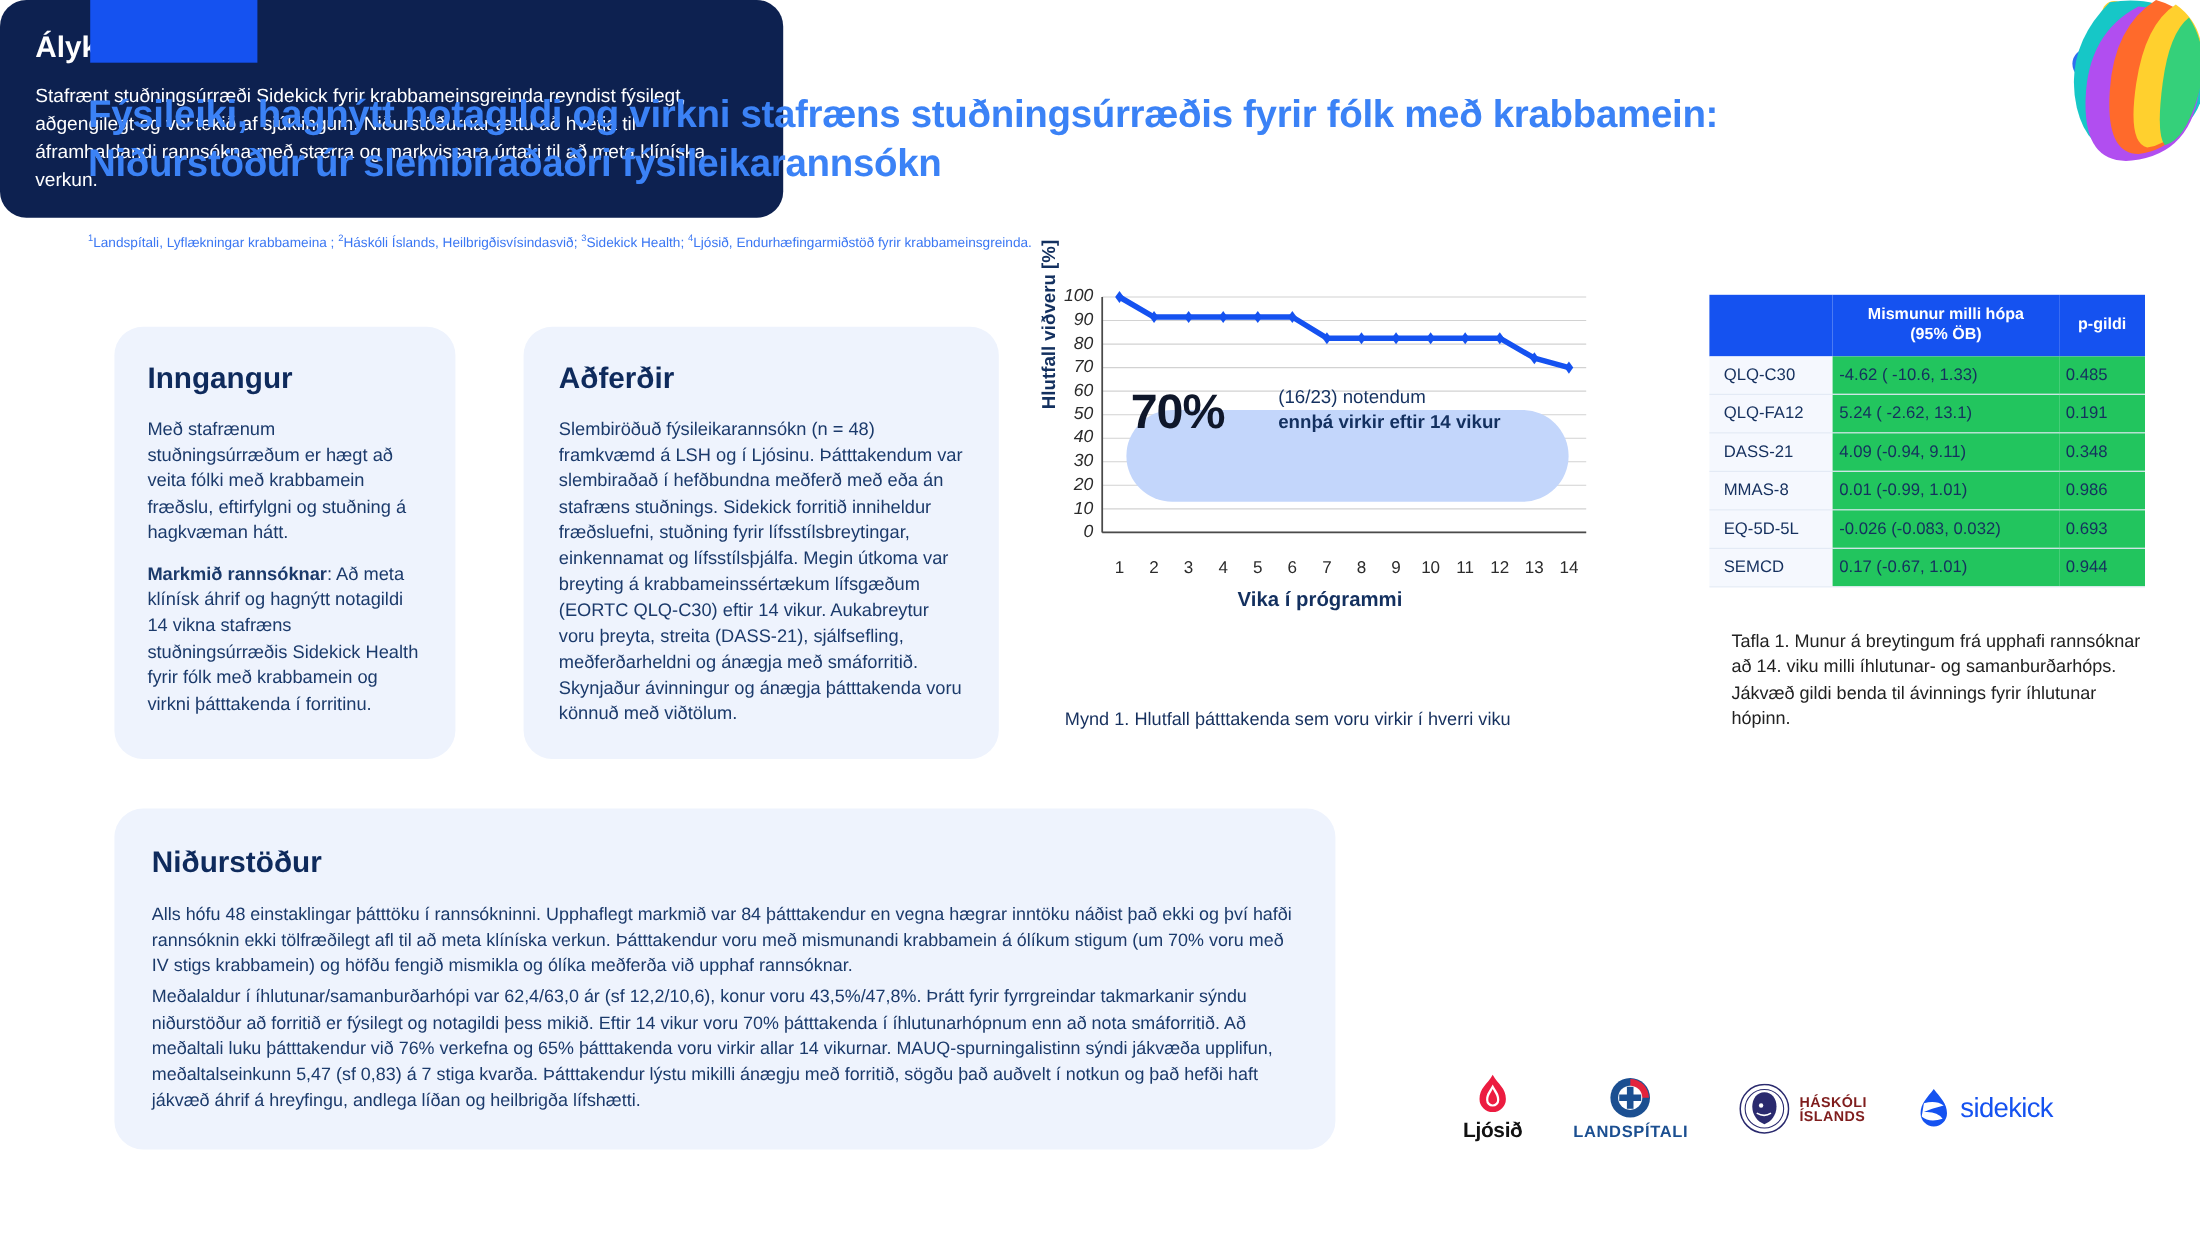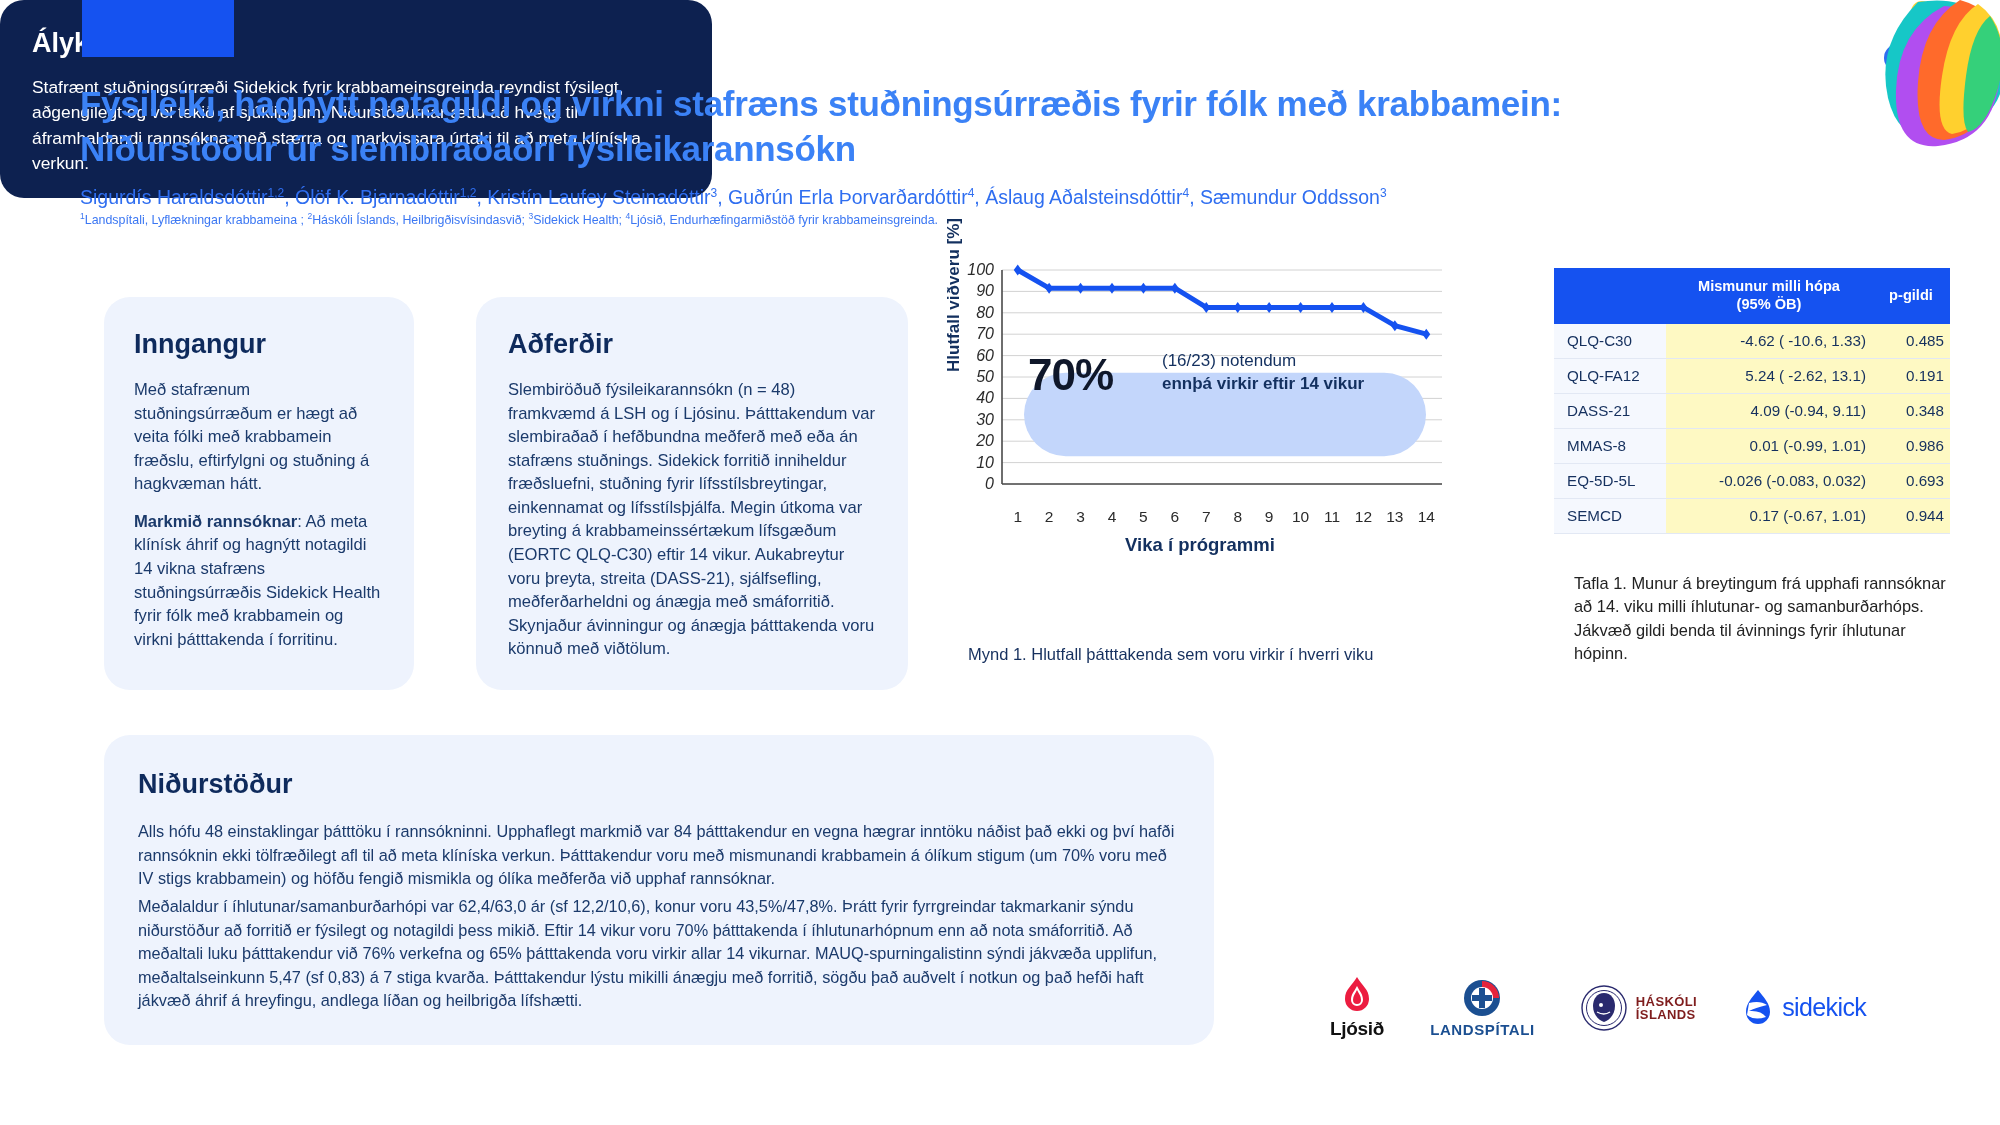--- a/index.html
+++ b/index.html
@@ -105,21 +105,21 @@
   #table-wrap { position: absolute; left: 1554px; top: 268px; width: 396px; }
   table { border-collapse: collapse; width: 100%; }
   thead th {
     background: #1552f0; color: #fff; font-size: 14.6px; font-weight: bold;
     padding: 10px 4px; line-height: 1.22; text-align: center;
   }
   thead th.blank { width: 112px; }
   thead th.pv { width: 78px; }
   tbody td {
     font-size: 15.2px; color: #15305e; padding: 8.5px 6px;
-    border-bottom: 1px solid #e2e8f4; text-align: right; background: #fef9c3;
+    border-bottom: 1px solid #e2e8f4; text-align: left; background: #22c55e;
   }
   tbody td.rowhead {
     font-weight: normal; text-align: left; padding-left: 13px; background: #f5f8fe;
   }
   #table-caption {
     position: absolute; left: 1574px; top: 572px; width: 380px;
     font-size: 16.4px; line-height: 1.42; color: #222;
   }
 
   
@@ -152,21 +152,20 @@
       <path d="M318 4 q34 24 20 76 q-14 50 -46 54 q-18 -4 -10 -58 q8 -54 36 -72 z" fill="#ffd02e"></path>
       <path d="M330 16 q20 30 8 72 q-12 40 -30 44 q-8 -10 -2 -56 q6 -46 24 -60 z" fill="#35d07a"></path>
     </svg>
   </div>
 
   <div class="title">
     <div>Fýsileiki, hagnýtt notagildi og virkni stafræns stuðningsúrræðis fyrir fólk með krabbamein:</div>
     <div>Niðurstöður úr slembiraðaðri fýsileikarannsókn</div>
   </div>
 
-  <div class="authors">Sigurdís Haraldsdóttir<sup>1,2</sup>, Ólöf K. Bjarnadóttir<sup>1,2</sup>, Kristín Laufey Steinadóttir<sup>3</sup>, Guðrún Erla Þorvarðardóttir<sup>4</sup>, Áslaug Aðalsteinsdóttir<sup>4</sup>, Sæmundur Oddsson<sup>3</sup></div>
   <div class="affils"><sup>1</sup>Landspítali, Lyflækningar krabbameina ; <sup>2</sup>Háskóli Íslands, Heilbrigðisvísindasvið; <sup>3</sup>Sidekick Health; <sup>4</sup>Ljósið, Endurhæfingarmiðstöð fyrir krabbameinsgreinda.</div>
 
   <div class="card" id="card-intro">
     <h2>Inngangur</h2>
     <p>Með stafrænum stuðningsúrræðum er hægt að veita fólki með krabbamein fræðslu, eftirfylgni og stuðning á hagkvæman hátt.</p>
     <p><b>Markmið rannsóknar</b><span>: Að meta klínísk áhrif og hagnýtt notagildi 14 vikna stafræns stuðningsúrræðis Sidekick Health fyrir fólk með krabbamein og virkni þátttakenda í forritinu.</span></p>
   </div>
 
   <div class="card" id="card-method">
     <h2>Aðferðir</h2>

